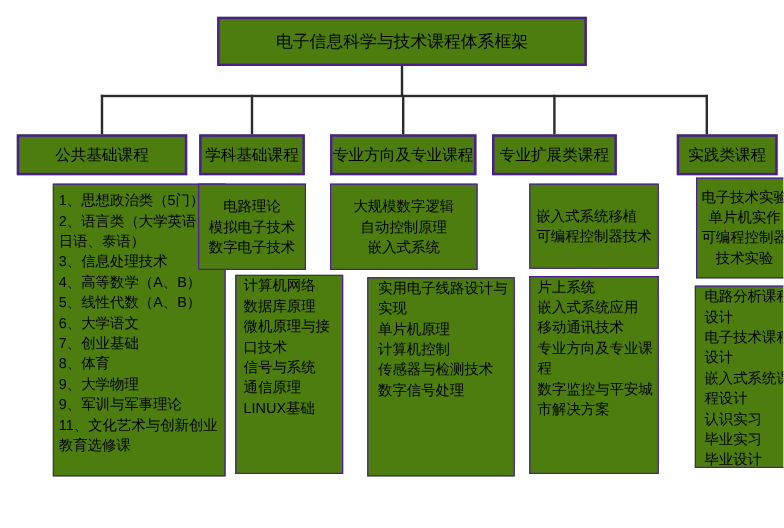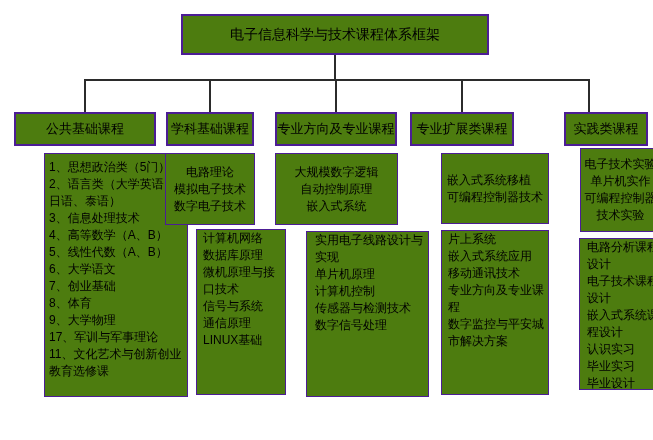--- a/index.html
+++ b/index.html
@@ -74,21 +74,21 @@
   <div class="box content al b11">
       <div class="course-line">1、思想政治类（5门）</div>
       <div class="course-line">2、语言类（大学英语、日语、泰语）</div>
       <div class="course-line">3、信息处理技术</div>
       <div class="course-line">4、高等数学（A、B）</div>
       <div class="course-line">5、线性代数（A、B）</div>
       <div class="course-line">6、大学语文</div>
       <div class="course-line">7、创业基础</div>
       <div class="course-line">8、体育</div>
       <div class="course-line">9、大学物理</div>
-      <div class="course-line">17、军训与军事理论</div>
+      <div class="course-line">9、军训与军事理论</div>
       <div class="course-line">11、文化艺术与创新创业教育选修课</div>
     </div>
 
   <div class="box content ac b21">
       <div class="course-line">电路理论</div>
       <div class="course-line">模拟电子技术</div>
       <div class="course-line">数字电子技术</div>
     </div>
   <div class="box content al b22">
       <div class="course-line">计算机网络</div>

